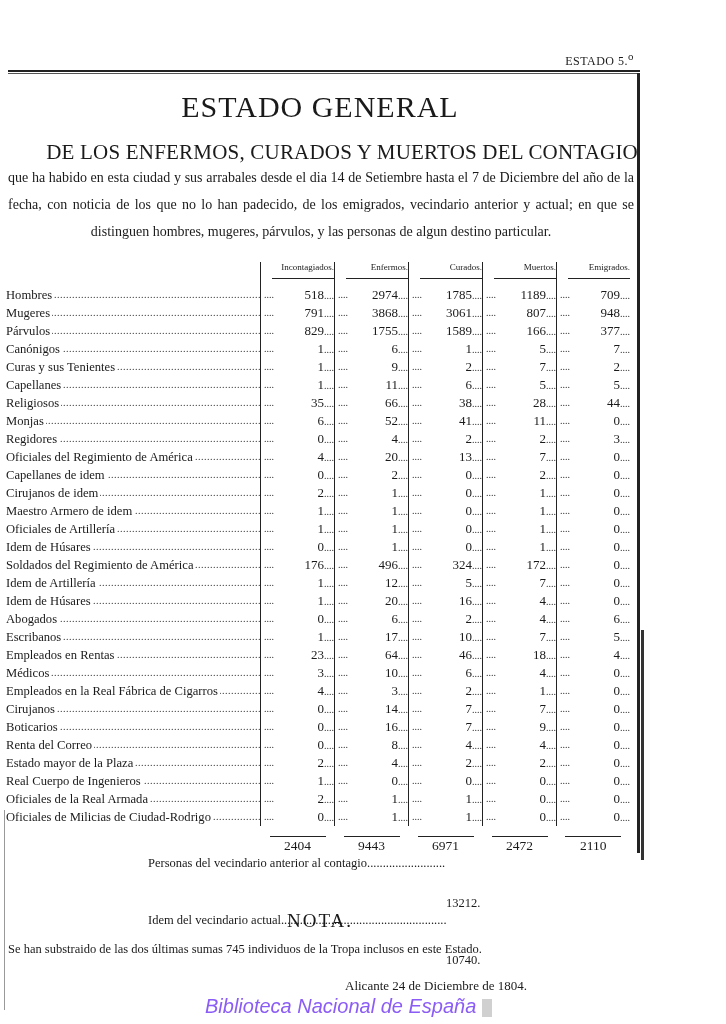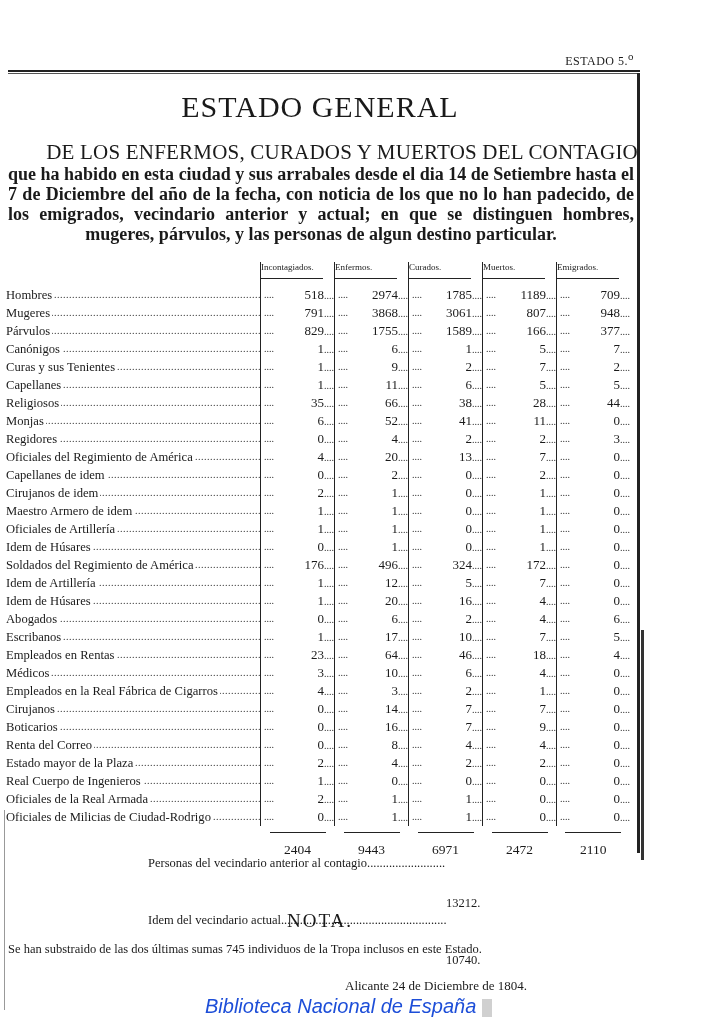--- a/index.html
+++ b/index.html
@@ -7,42 +7,42 @@
          font-family:"Liberation Serif","DejaVu Serif",serif; }
   .page-number { position:absolute; top:50px; right:92px; font-size:12px; letter-spacing:0.5px;text-align:center; }
   .page-number sup { font-size:11px; }
   .top-rule { position:absolute; top:70px; left:8px; width:632px; height:0;
               border-top:2px solid #222; border-bottom:1px solid #555; padding-bottom:1px; }
   .right-border { position:absolute; top:73px; left:637px; width:3px; height:780px; background:#222; }
   .right-border2 { position:absolute; top:630px; left:641px; width:3px; height:230px; background:#333; }
   .left-border { position:absolute; top:810px; left:4px; width:1px; height:200px; background:#999; }
   .title { position:absolute; top:90px; left:0; width:640px; text-align:center; font-size:30px; letter-spacing:1px; }
   .subtitle { position:absolute; top:140px; left:8px; width:630px; text-align:right; font-size:21px; letter-spacing:0.2px; }
-  .description { position:absolute; top:164px; left:8px; width:626px; font-size:18px; line-height:20px; text-align:justify; text-align-last:center;font-weight:bold; }
+  .description { position:absolute; top:164px; left:8px; width:626px; font-size:14px; line-height:27px; text-align:justify; text-align-last:center; }
   table.stats { position:absolute; top:262px; left:6px; border-collapse:collapse; font-size:12.6px; }
   table.stats th { font-weight:normal; font-size:9px; height:24px; vertical-align:top; padding:0; }
   table.stats th span { display:inline-block; border-bottom:1px solid #222; width:62px; padding-bottom:6px; }
   table.stats td { height:17.45px; padding:0; line-height:17px; white-space:nowrap; overflow:hidden; }
   td.label { width:254px; position:relative; }
   td.label .t { background:#fff; padding-right:2px; position:relative; z-index:1; }
   td.label::after { content:"....................................................................................................................."; position:absolute; left:0; top:0; letter-spacing:0.5px; color:#333; font-size:10px; z-index:0; }
   td.num { width:73px; border-left:1.5px solid #222; text-align:right; position:relative; font-size:13px; }
   td.num .lead { position:absolute; left:3px; top:0; font-size:10px; color:#333; }
   td.num .trail { font-size:10px; color:#333; }
-  th.numh { border-left:1.5px solid #222; width:73px; text-align:left; }
+  th.numh { border-left:1.5px solid #222; width:73px; text-align:right; }
   tr.totals td { height:26px; border-left:none; text-align:center; font-size:13.5px; padding-top:6px; }
-  tr.totals td span { display:inline-block; border-top:1.5px solid #222; width:56px; padding-top:8px; }
+  tr.totals td span { display:inline-block; border-top:1.5px solid #222; width:56px; padding-top:0; }
   .population { position:absolute; top:855px; left:148px; font-size:12.5px; line-height:17px; }
   .population .row { display:flex; }
   .population .lbl { width:298px; overflow:hidden; white-space:nowrap; }
   .population .val { width:60px;margin-top:40px; }
   .note-title { position:absolute; top:910px; left:0; width:640px; text-align:center; font-size:19px; letter-spacing:2px; }
   .note-text { position:absolute; top:942px; left:8px; width:650px; text-align:left; font-size:12.5px; }
   .signature { position:absolute; top:978px; left:345px; font-size:13px; }
-  .watermark { position:absolute; top:995px; left:205px; font-family:"Liberation Sans","DejaVu Sans",sans-serif; font-style:italic; font-size:20px; color:#1d4ed8; }
+  .watermark { position:absolute; top:995px; left:205px; font-family:"Liberation Sans","DejaVu Sans",sans-serif; font-style:italic; font-size:20px; color:#8b5cf6; }
   .watermark-logo { display:inline-block; width:10px; height:18px; background:#d0d0d0; margin-left:6px; vertical-align:middle; }
 </style>
 </head>
 <body>
 
 <div class="page-number"><span>ESTADO 5.</span><sup>o</sup></div>
 <div class="top-rule"></div>
 <div class="right-border"></div>
 <div class="right-border2"></div>
 <div class="left-border"></div>

